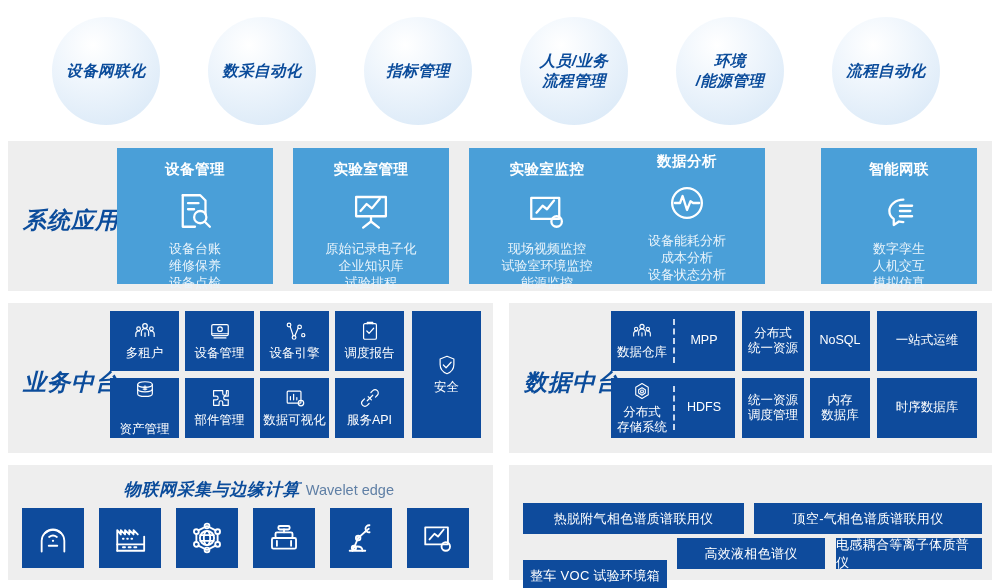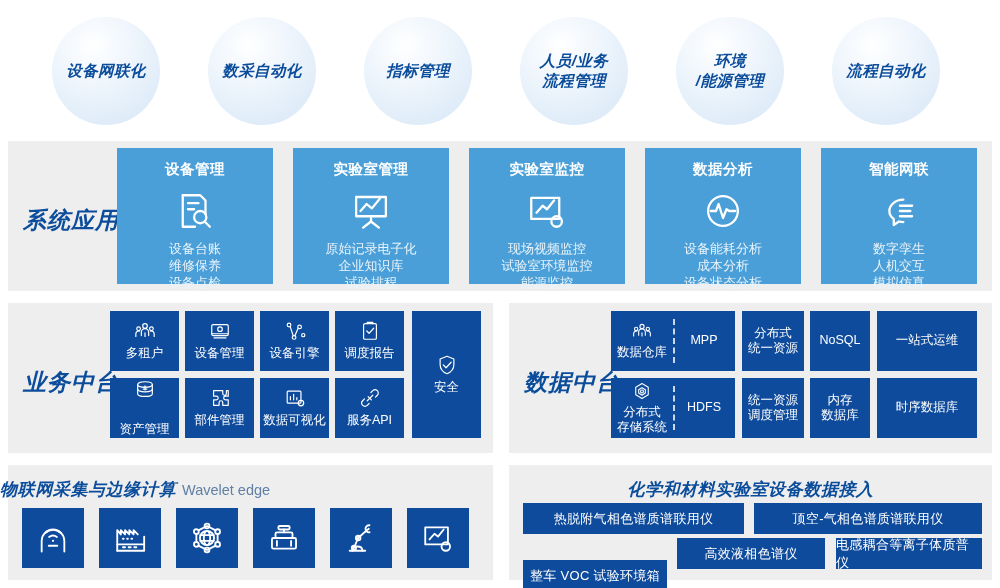--- a/index.html
+++ b/index.html
@@ -187,21 +187,21 @@
             <path d="M12 26l7-8 5 4 8-10"></path>
             <circle cx="35" cy="36" r="6"></circle>
           </svg>
         </div>
         <div class="lines">
           <div>现场视频监控</div>
           <div>试验室环境监控</div>
           <div>能源监控</div>
         </div>
       </div>
-      <div class="app-card" style="left: 645px; top: 148px; width: 156px; height: 136px;">
+      <div class="app-card" style="left: 609px; top: 148px; width: 156px; height: 136px; justify-content: flex-end;">
         <div class="t">数据分析</div>
         <div class="ico">
           <svg width="42" height="42" viewBox="0 0 48 48" fill="none" stroke="#ffffff" stroke-width="2.6" stroke-linecap="round" stroke-linejoin="round">
             <circle cx="24" cy="24" r="17"></circle>
             <path d="M10 24h6l3-8 5 16 4-10 3 2h7"></path>
           </svg>
         </div>
         <div class="lines">
           <div>设备能耗分析</div>
           <div>成本分析</div>
@@ -398,21 +398,21 @@
         </span>
       </div>
       <div class="tile" style="left: 877px; top: 378px; width: 100px; height: 60px; position: absolute;">
         <span class="lab lbl-row2-3">
           <span style="display:block">时序数据库</span>
         </span>
       </div>
     </div>
 
   <div class="panel" style="left:8px;top:465px;width:485px;height:115px;"></div>
-  <div class="bt-title" style="left:0;top:478px;width:394px;text-align:left;">
+  <div class="bt-title" style="left:0;top:478px;width:394px;text-align:right;">
     <span>物联网采集与边缘计算</span><span class="sub">Wavelet edge</span>
   </div>
   <div id="iot-icons">
       <div class="iot-ico" style="left: 22px; top: 508px; width: 62px; height: 60px;">
         <svg width="34" height="34" viewBox="0 0 48 48" fill="none" stroke="#ffffff" stroke-width="2.6" stroke-linecap="round" stroke-linejoin="round">
           <path d="M13 17a16 16 0 0122 0"></path>
           <path d="M18.5 22.5a9 9 0 0111 0"></path>
           <circle cx="24" cy="28" r="1.6" fill="#fff" stroke="none"></circle>
           <path d="M8 43V28a10 10 0 0132 0v15"></path>
           <path d="M18 35h12"></path>
@@ -465,21 +465,20 @@
       <div class="iot-ico" style="left: 407px; top: 508px; width: 62px; height: 60px;">
         <svg width="34" height="34" viewBox="0 0 48 48" fill="none" stroke="#ffffff" stroke-width="2.6" stroke-linecap="round" stroke-linejoin="round">
           <path d="M6 9h32v24H6z"></path>
           <path d="M12 26l7-8 5 4 8-10"></path>
           <circle cx="35" cy="36" r="6"></circle>
         </svg>
       </div>
     </div>
 
   <div class="panel" style="left:509px;top:465px;width:483px;height:115px;"></div>
-  <div class="bt-title" style="left:509px;top:478px;width:483px;text-align:center;">化学和材料实验室设备数据接入</div>
   <div id="lab-chips">
       <div class="chip" style="left: 523px; top: 503px; width: 221px; height: 31px;">热脱附气相色谱质谱联用仪</div>
       <div class="chip" style="left: 754px; top: 503px; width: 228px; height: 31px;">顶空-气相色谱质谱联用仪</div>
       <div class="chip" style="left: 523px; top: 560px; width: 144px; height: 31px;">整车 VOC 试验环境箱</div>
       <div class="chip" style="left: 677px; top: 538px; width: 148px; height: 31px;">高效液相色谱仪</div>
       <div class="chip" style="left: 836px; top: 538px; width: 146px; height: 31px;">电感耦合等离子体质普仪</div>
     </div>
 
 </div>
 

